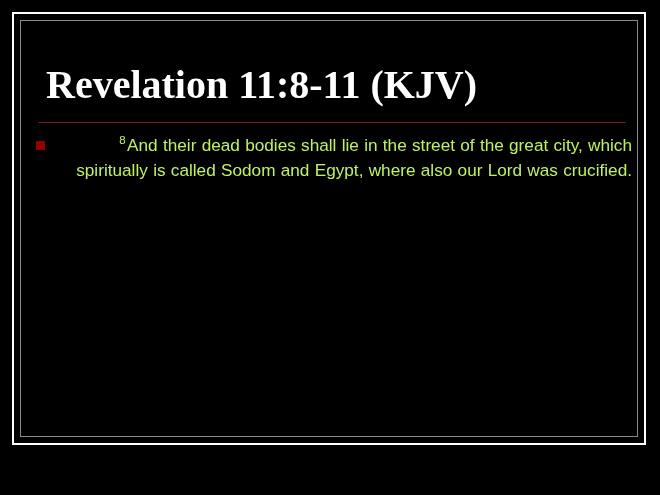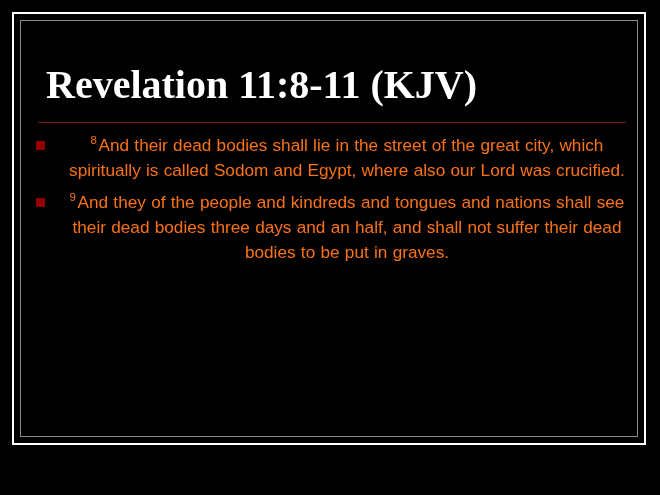--- a/index.html
+++ b/index.html
@@ -98,25 +98,25 @@
     left: 0px;
     top: 8px;
     width: 9px;
     height: 9px;
     background: #930000;
     display: block;
   }
 
   .bullet-text {
     display: block;
-    color: #f97316;
+    color: #bef264;
     font-family: "Liberation Sans", sans-serif;
     font-size: 17.2px;
     line-height: 25px;
-    text-align: center;
+    text-align: right;
     word-spacing: 0.5px;
   }
 
   .vnum {
     font-size: 11.5px;
     vertical-align: super;
     line-height: 0;
     padding-right: 1.5px;
   }
 </style>
@@ -134,22 +134,18 @@
 
     <div class="title-rule"></div>
 
     <div class="bullets">
 
       <div class="bullet-row">
         <span class="bullet-marker"></span>
         <span class="bullet-text"><span class="vnum">8</span><span>And their dead bodies shall lie in the street of the great city, which spiritually is called Sodom and Egypt, where also our Lord was crucified.</span></span>
       </div>
 
-      <div class="bullet-row">
-        <span class="bullet-marker"></span>
-        <span class="bullet-text"><span class="vnum">9</span><span>And they of the people and kindreds and tongues and nations shall see their dead bodies three days and an half, and shall not suffer their dead bodies to be put in graves.</span></span>
-      </div>
 
 
 
     </div>
   </div>
 </div>
 
 </body></html>

